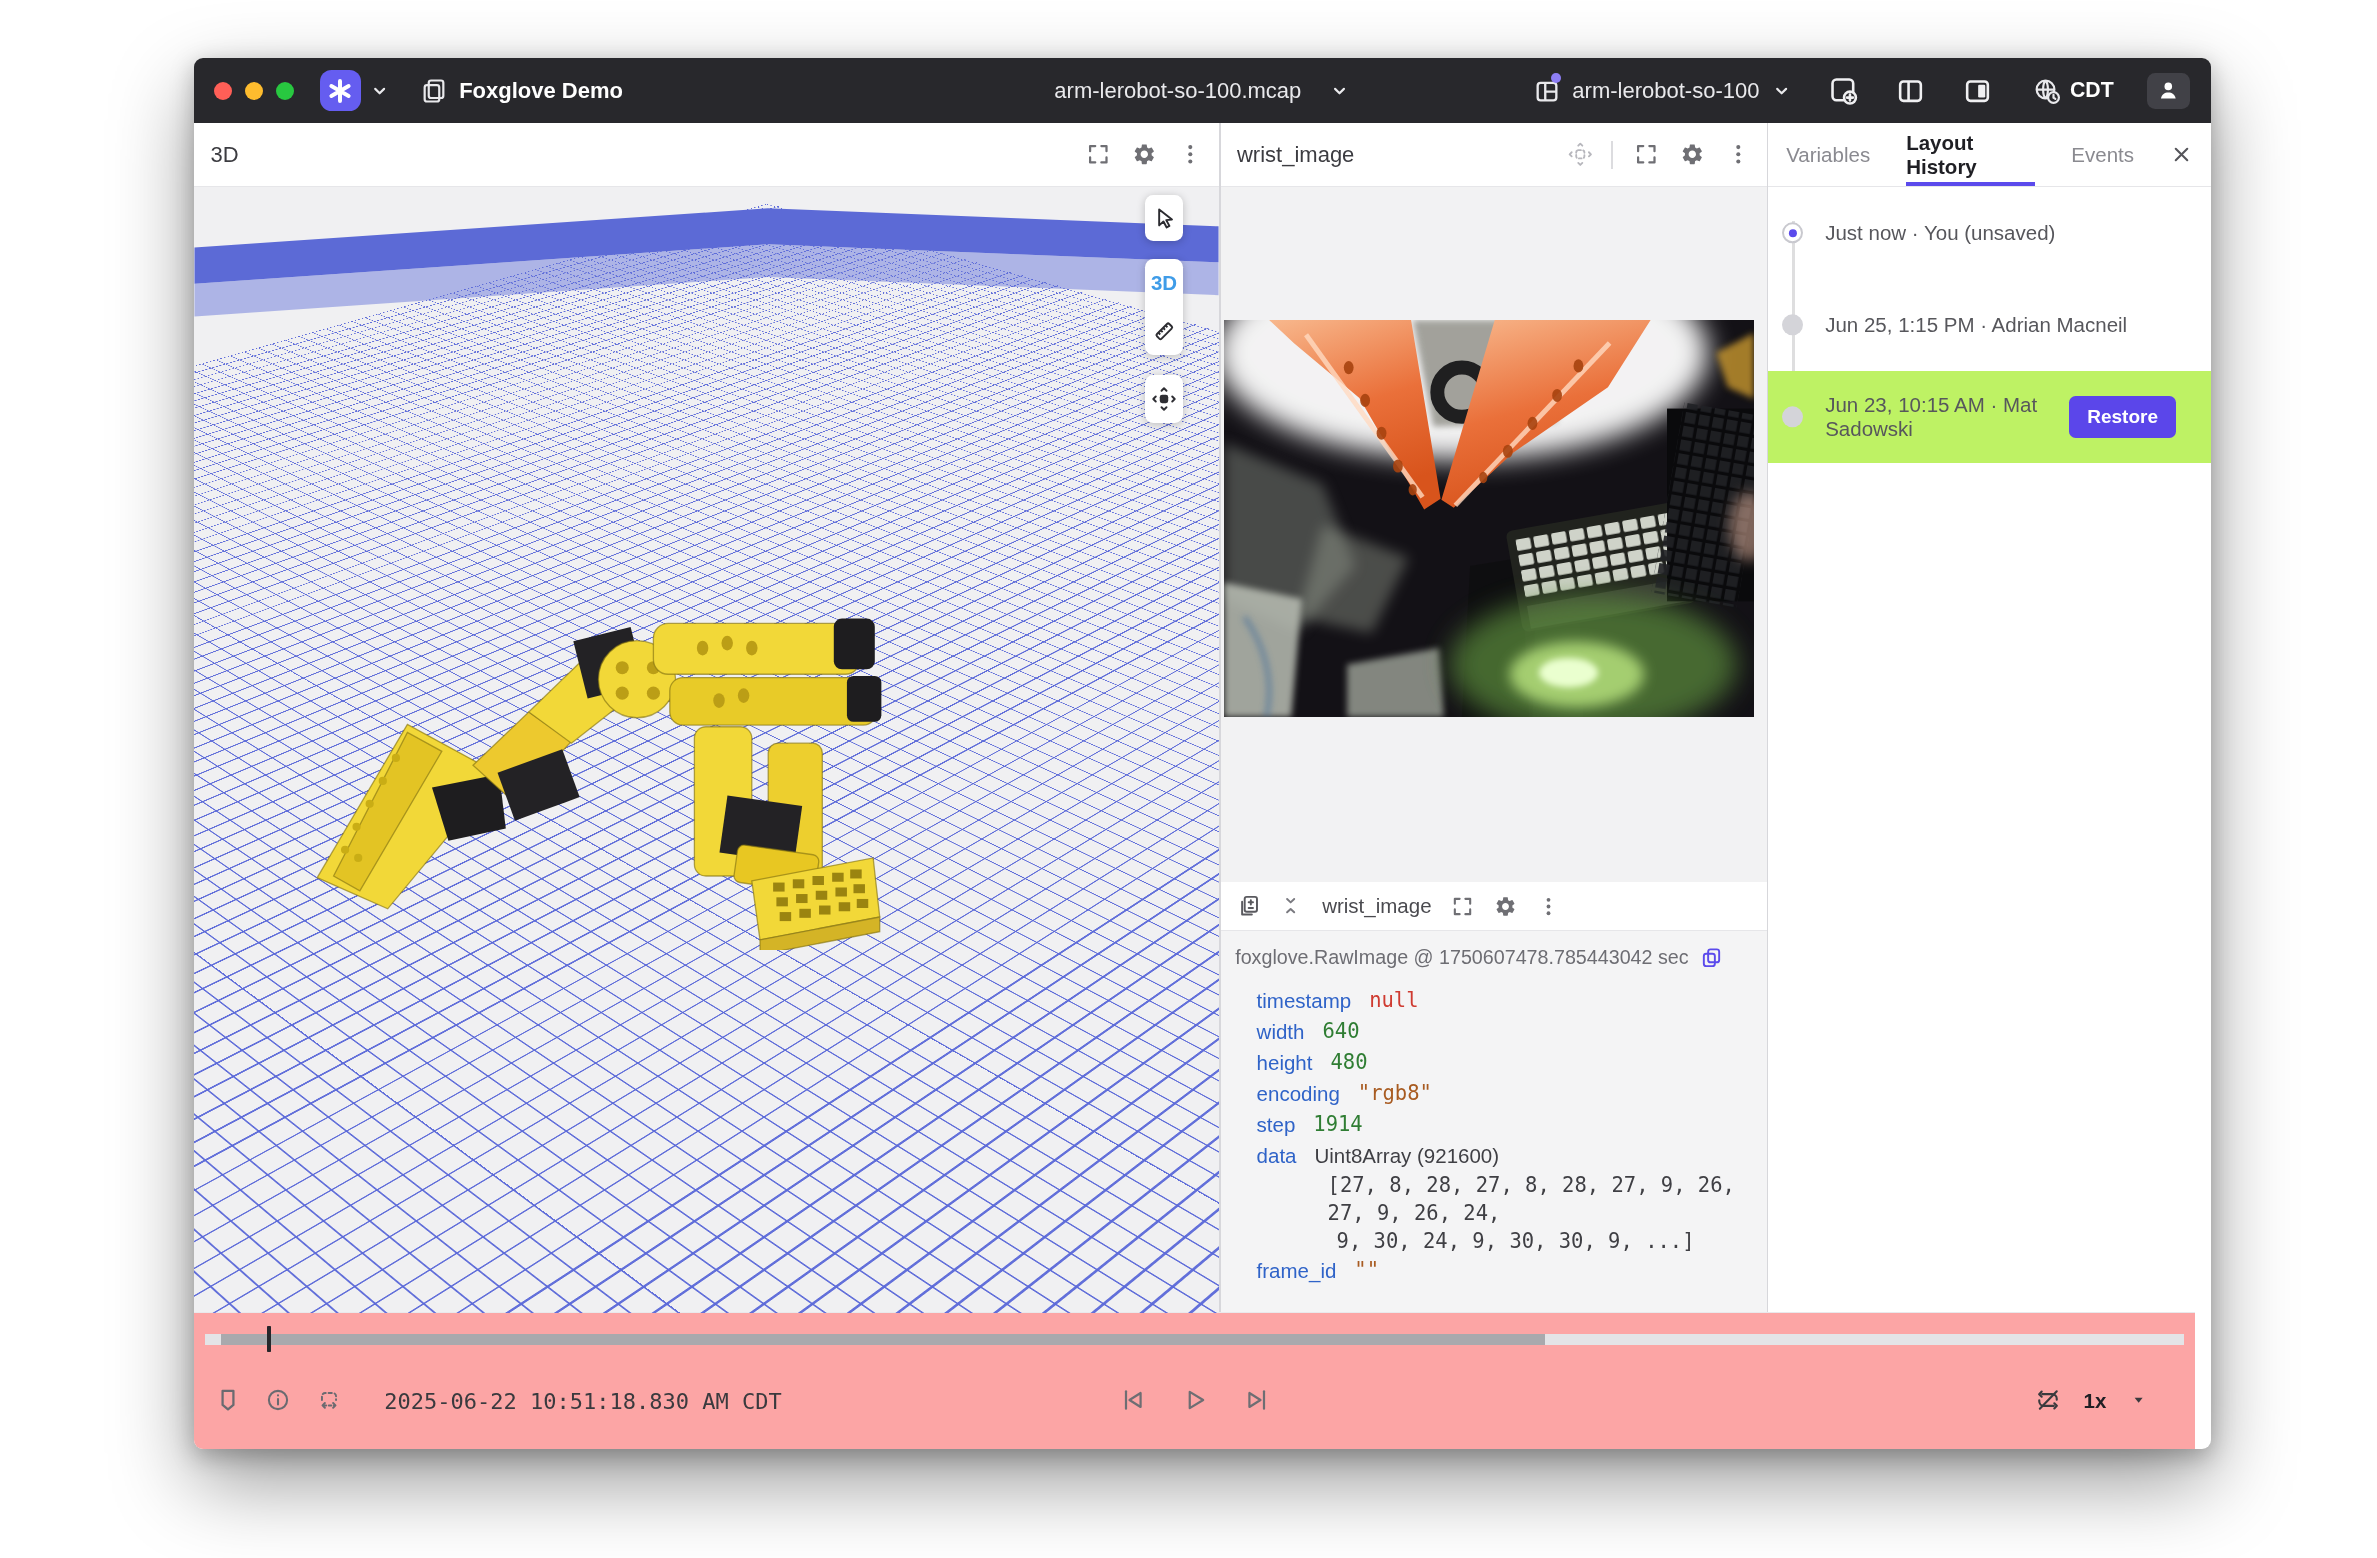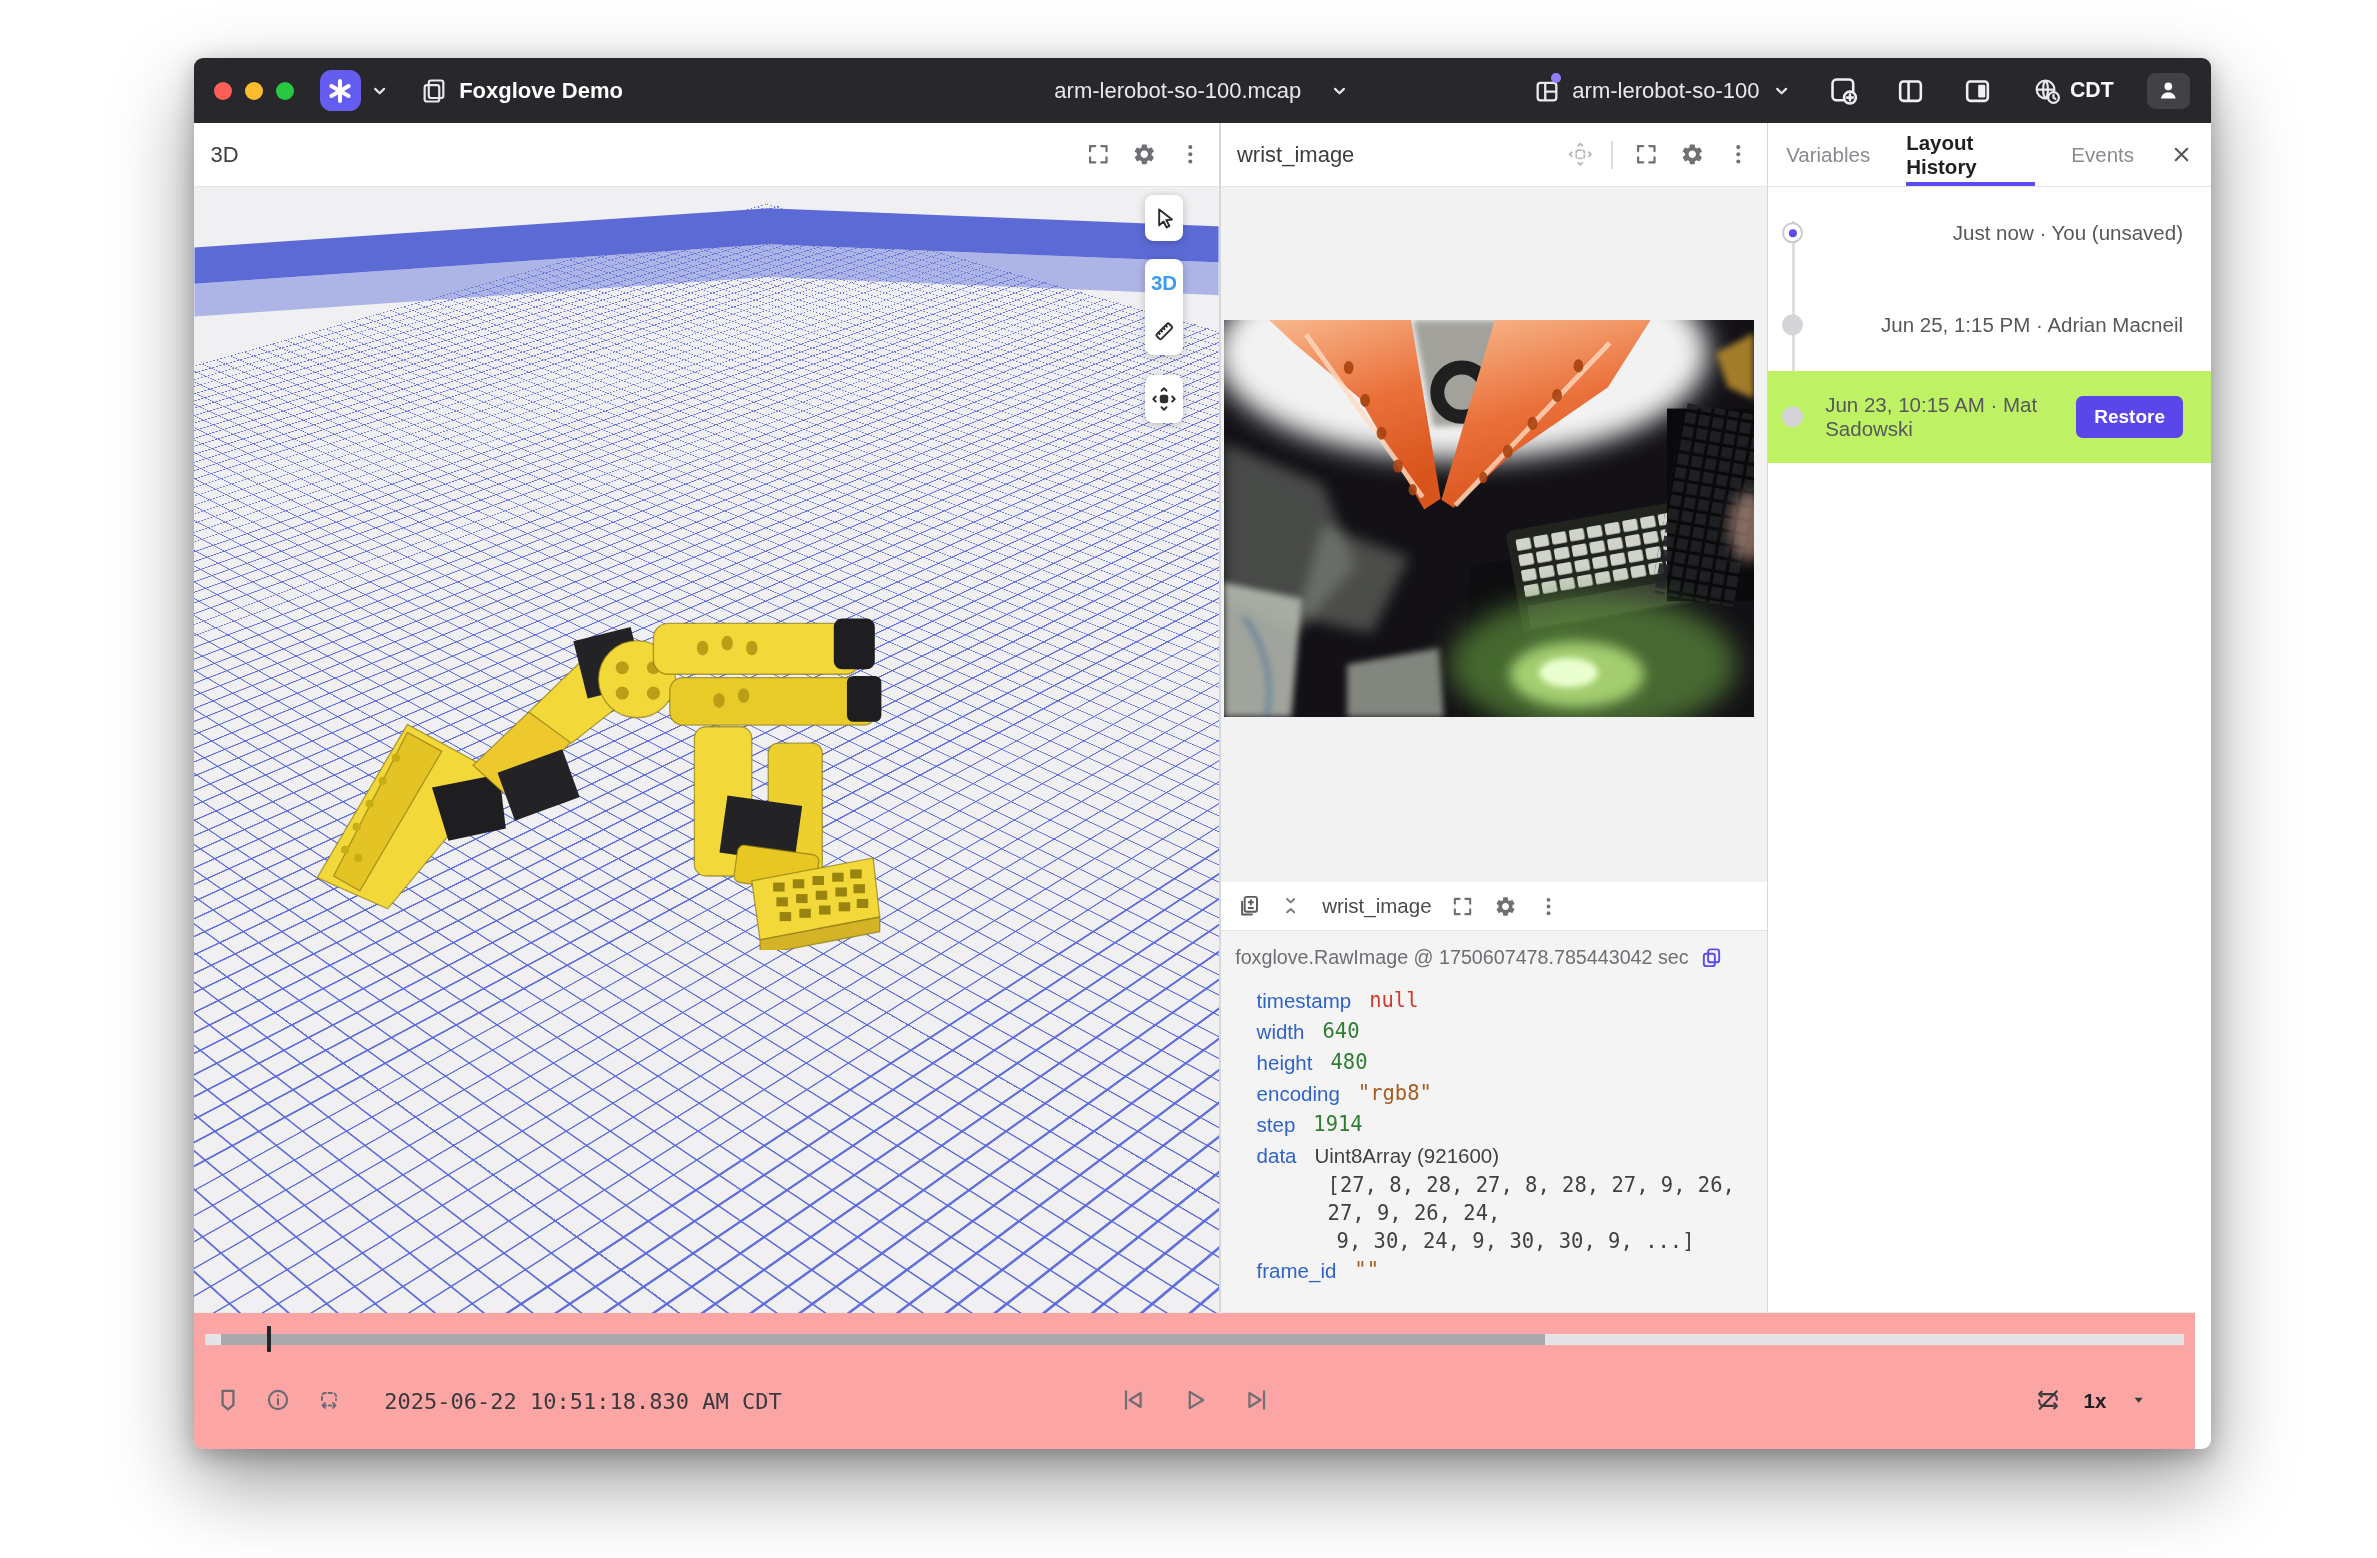--- a/index.html
+++ b/index.html
@@ -79,21 +79,21 @@
   
   .tabs{height:64px;min-height:64px;border-bottom:1.6px solid #e6e6e9;display:flex;align-items:stretch;
         padding:0 18px;box-sizing:border-box;background:#fff;}
   .tab{display:flex;align-items:center;font-size:20.5px;color:#8a8a90;margin-right:36px;
        border-bottom:4.1px solid transparent;box-sizing:border-box;padding-top:4.1px;}
   .tab.active{color:#1f1f24;font-weight:bold;border-bottom-color:#5b4aec;}
   .tabs .spacer{flex:1;}
   .tab-close{display:flex;align-items:center;color:#55555a;}
   .history{position:relative;padding-top:0;}
   .hline{position:absolute;left:24px;top:34px;width:2.5px;height:195px;background:#dededf;}
-  .hrow{position:relative;height:92px;display:flex;align-items:center;padding:0 28px 0 57px;font-size:20.5px;color:#57575c;justify-content:flex-end;}
+  .hrow{position:relative;height:92px;display:flex;align-items:center;padding:0 35px 0 57px;font-size:20.5px;color:#57575c;}
   .hrow.hl{background:#bef264;}
   .hdot{position:absolute;left:14px;top:50%;transform:translateY(-50%);width:21.3px;height:21.3px;border-radius:50%;}
   .hdot.current{background:#fff;border:2.5px solid #c9c9cf;box-sizing:border-box;}
   .hdot.current::after{content:"";position:absolute;left:50%;top:50%;transform:translate(-50%,-50%);
         width:8.2px;height:8.2px;border-radius:50%;background:#5b4aec;}
   .hdot.past{background:#d4d4d9;}
   .hrow .spacer{flex:1;}
   .restore-btn{background:#5b46ea;color:#fff;font-weight:bold;font-size:19px;border:none;border-radius:6.6px;
                padding:9.8px 18px;}
   

